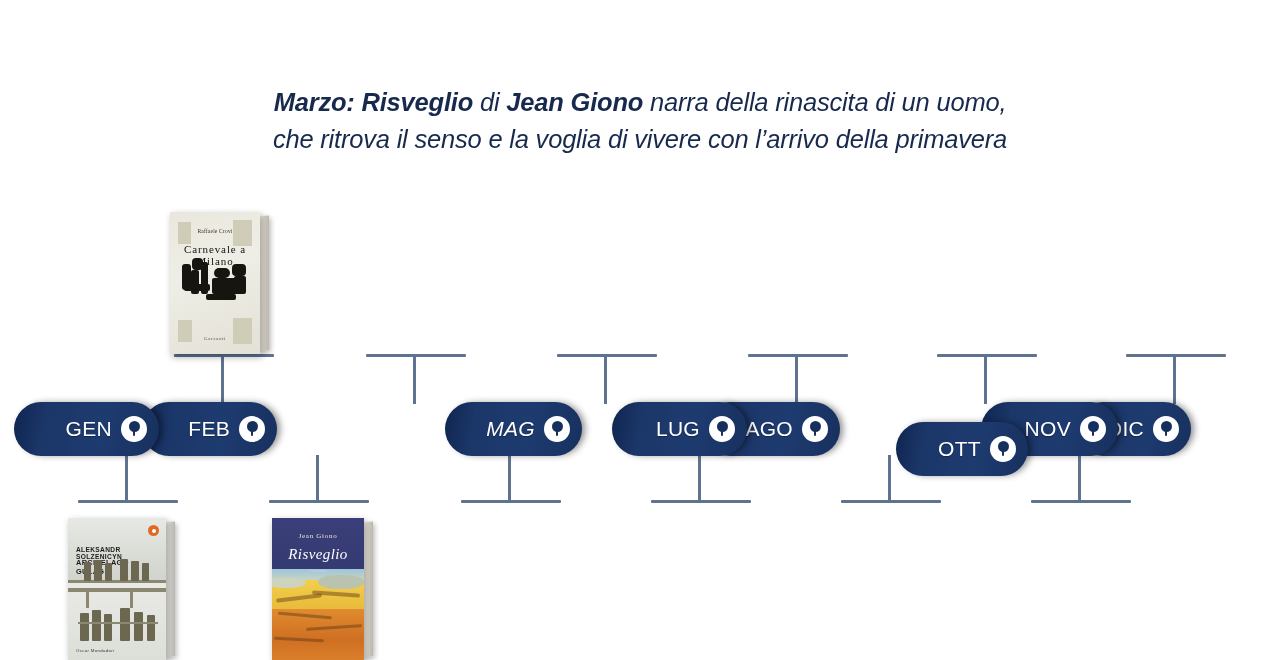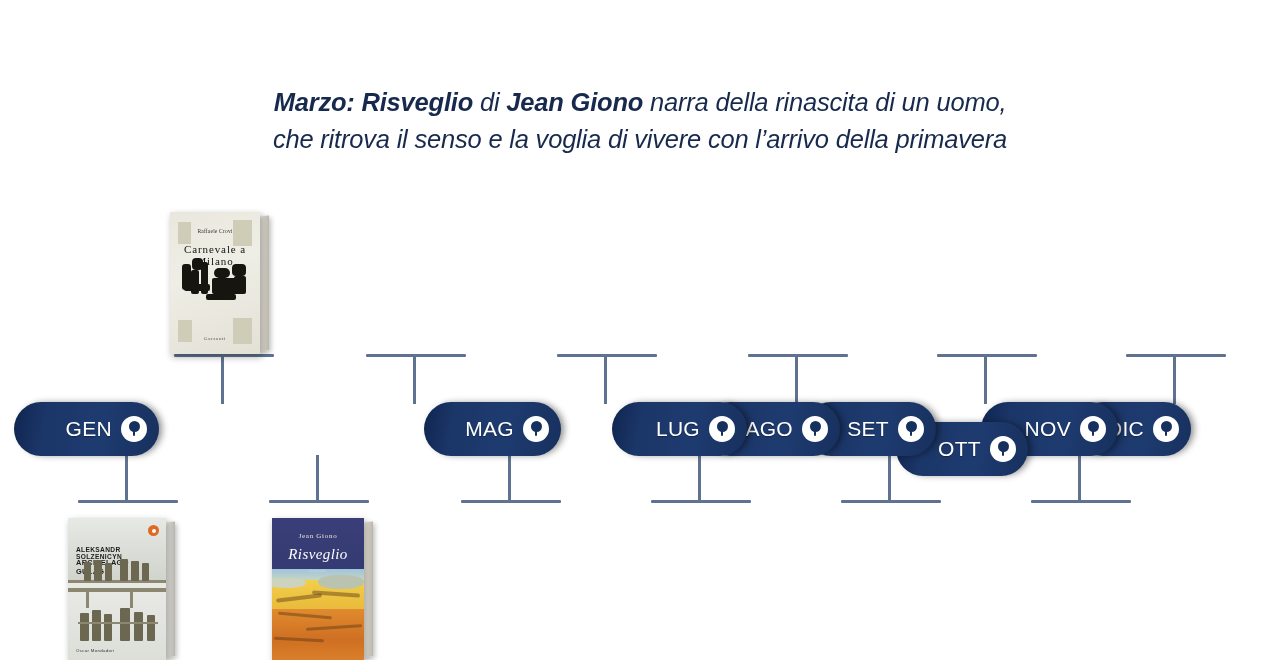--- a/index.html
+++ b/index.html
@@ -270,34 +270,34 @@
 <div class="conn" style="left:1031px;top:455px;width:100px;height:48px;">
   <div class="vstem" style="left:47px;top:0;height:46px;"></div>
   <div class="hbar" style="left:0;top:45px;width:100px;"></div>
 </div>
 
 <div id="timeline">
   <div class="seg" style="left:0px;width:145px;z-index:12;">
     <span class="mlabel">GEN</span>
     <span class="dot"></span>
   </div>
-  <div class="seg" style="left:410px;width:137px;z-index:8;">
+  <div class="seg" style="left:128px;width:135px;z-index:11;">
+    <span class="mlabel">FEB</span>
+    <span class="dot"></span>
+  </div>
+  <div class="seg" style="left:431px;width:137px;z-index:8;font-style:italic;">
     <span class="mlabel">MAG</span>
     <span class="dot"></span>
   </div>
   <div class="seg" style="left:598px;width:135px;z-index:6;">
     <span class="mlabel">LUG</span>
     <span class="dot"></span>
   </div>
   <div class="seg" style="left:689px;width:137px;z-index:5;align-items:center;">
     <span class="mlabel">AGO</span>
-    <span class="dot"></span>
-  </div>
-  <div class="seg" style="left:790px;width:132px;z-index:4;">
-    <span class="mlabel">SET</span>
     <span class="dot"></span>
   </div>
   <div class="seg" style="left:882px;width:132px;z-index:3;margin-top:20px;">
     <span class="mlabel">OTT</span>
     <span class="dot"></span>
   </div>
   <div class="seg" style="left:967px;width:137px;z-index:2;">
     <span class="mlabel">NOV</span>
     <span class="dot"></span>
   </div>

